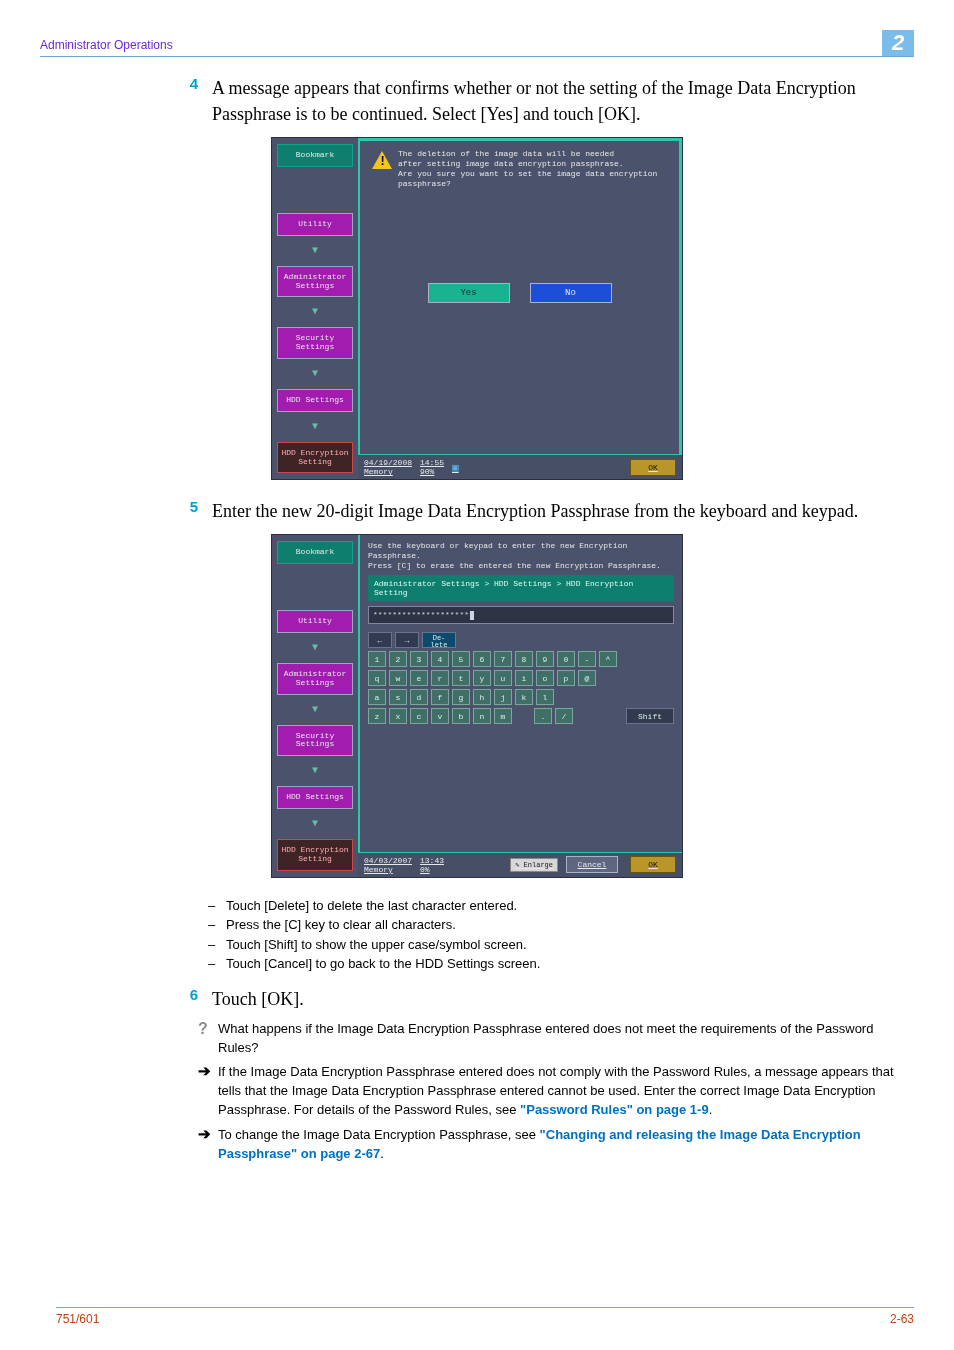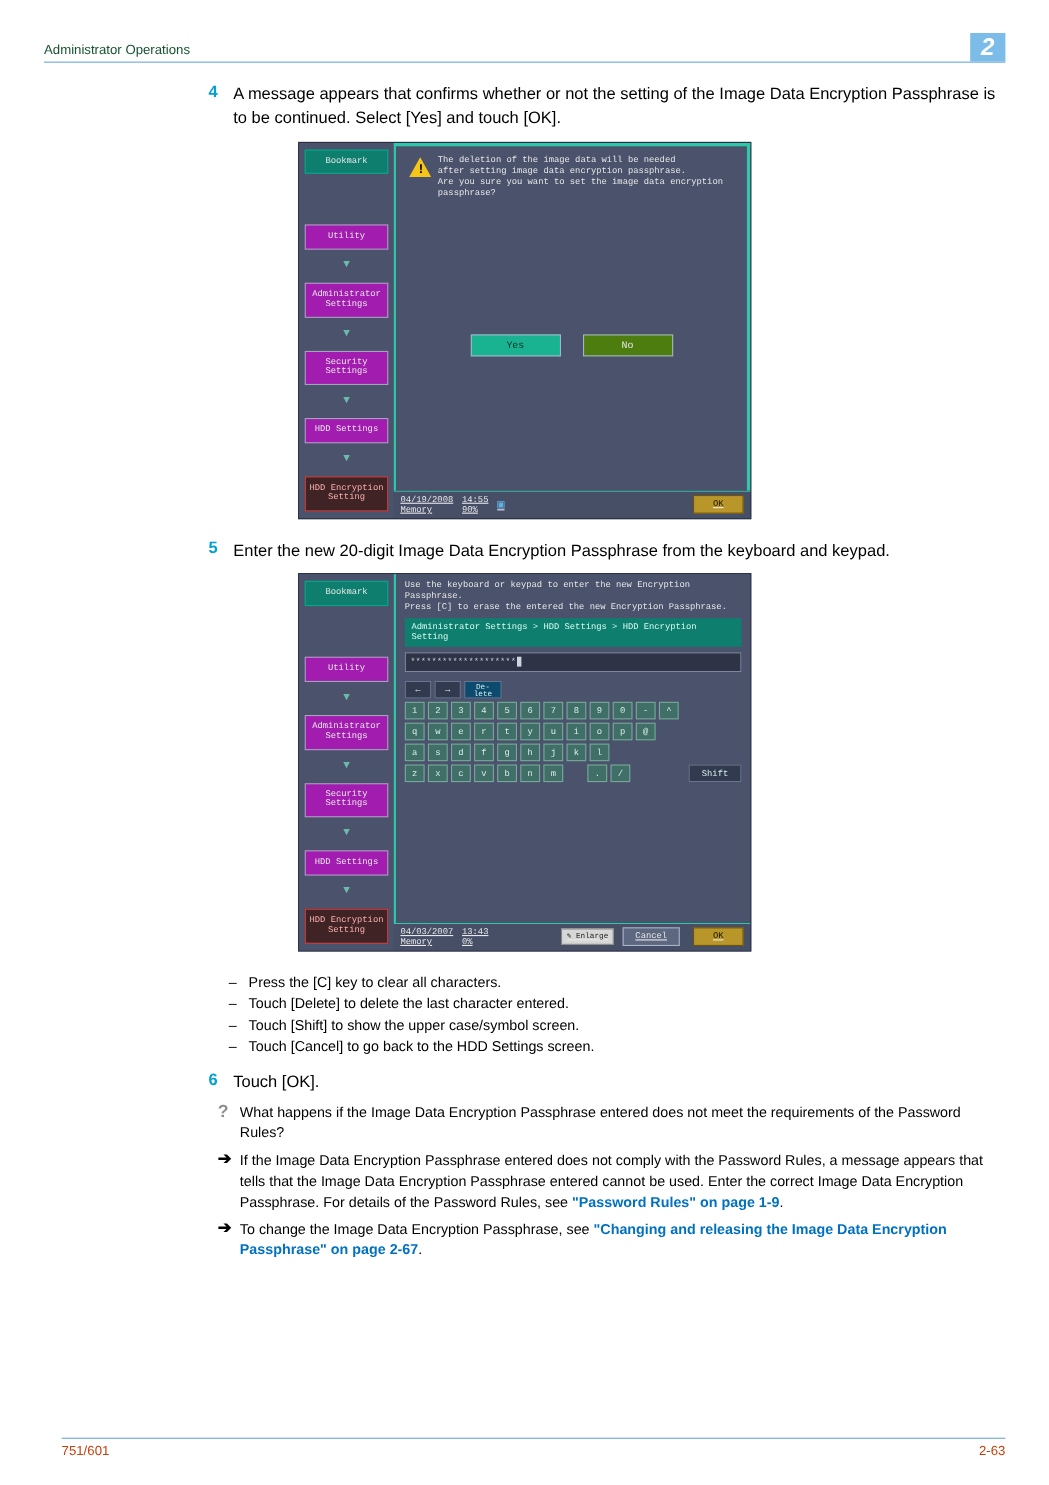--- a/index.html
+++ b/index.html
@@ -19,21 +19,21 @@
   }
   .header-row {
     display: flex;
     justify-content: space-between;
     align-items: flex-end;
     border-bottom: 1px solid #6aa8d8;
     padding-bottom: 0;
   }
   .header-title {
     font-size: 12px;
-    color: #14532d;
+    color: #6d28d9;
     padding-bottom: 4px;
   }
   .chapter-badge {
     background: #7bbde8;
     color: #fff;
     font-weight: bold;
     font-style: italic;
     font-size: 22px;
     width: 32px;
     height: 26px;
@@ -52,23 +52,24 @@
   .step-num {
     color: #00a0d0;
     font-weight: bold;
     font-size: 15px;
     width: 38px;
     flex: 0 0 38px;
     text-align: right;
     padding-right: 14px;
   }
   .step-text {
-    font-size: 15px;
+    font-size: 18px;
     line-height: 1.45;
     flex: 1;
+    font-family: Liberation Serif, serif;
   }
   .bullet-list {
     margin: 6px 0 12px 158px;
     padding: 0;
   }
   .bullet-list li {
     font-size: 13px;
     line-height: 1.5;
     list-style: none;
     position: relative;
@@ -199,29 +200,29 @@
   .warn-text {
     font-size: 8px;
     color: #e8e8e8;
     line-height: 1.25;
     white-space: pre-line;
   }
   .btn-row {
     display: flex;
     gap: 20px;
     justify-content: center;
-    margin-top: 115px;
+    margin-top: 86px;
   }
   .tbtn {
     width: 80px;
     padding: 4px 0;
     text-align: center;
     font-size: 9px;
     border: 1px solid #a8b2c8;
-    background: #4d7c0f;
+    background: #1d4ed8;
     color: #e8e8e8;
   }
   .tbtn.teal { background:#19b392; color:#003026;}
   .footer-bar {
     display: flex;
     align-items: center;
     gap: 8px;
     border-top: 1px solid #2ec7a9;
     padding: 3px 6px;
     font-size: 8px;
@@ -479,22 +480,22 @@
               <div class="enlarge-btn">✎ <span>Enlarge</span></div>
               <div class="cancel">Cancel</div>
               <div class="ok" style="margin-left:4px">OK</div>
             </div>
           </div>
         </div>
       </div>
     </div>
 
     <ul class="bullet-list">
+      <li>Touch [Delete] to delete the last character entered.</li>
       <li>Press the [C] key to clear all characters.</li>
-      <li>Touch [Delete] to delete the last character entered.</li>
       <li>Touch [Shift] to show the upper case/symbol screen.</li>
       <li>Touch [Cancel] to go back to the HDD Settings screen.</li>
     </ul>
 
     <div class="step-row">
       <div class="step-num">6</div>
       <div class="step-text">Touch [OK].</div>
     </div>
 
     <div class="qa-block">

